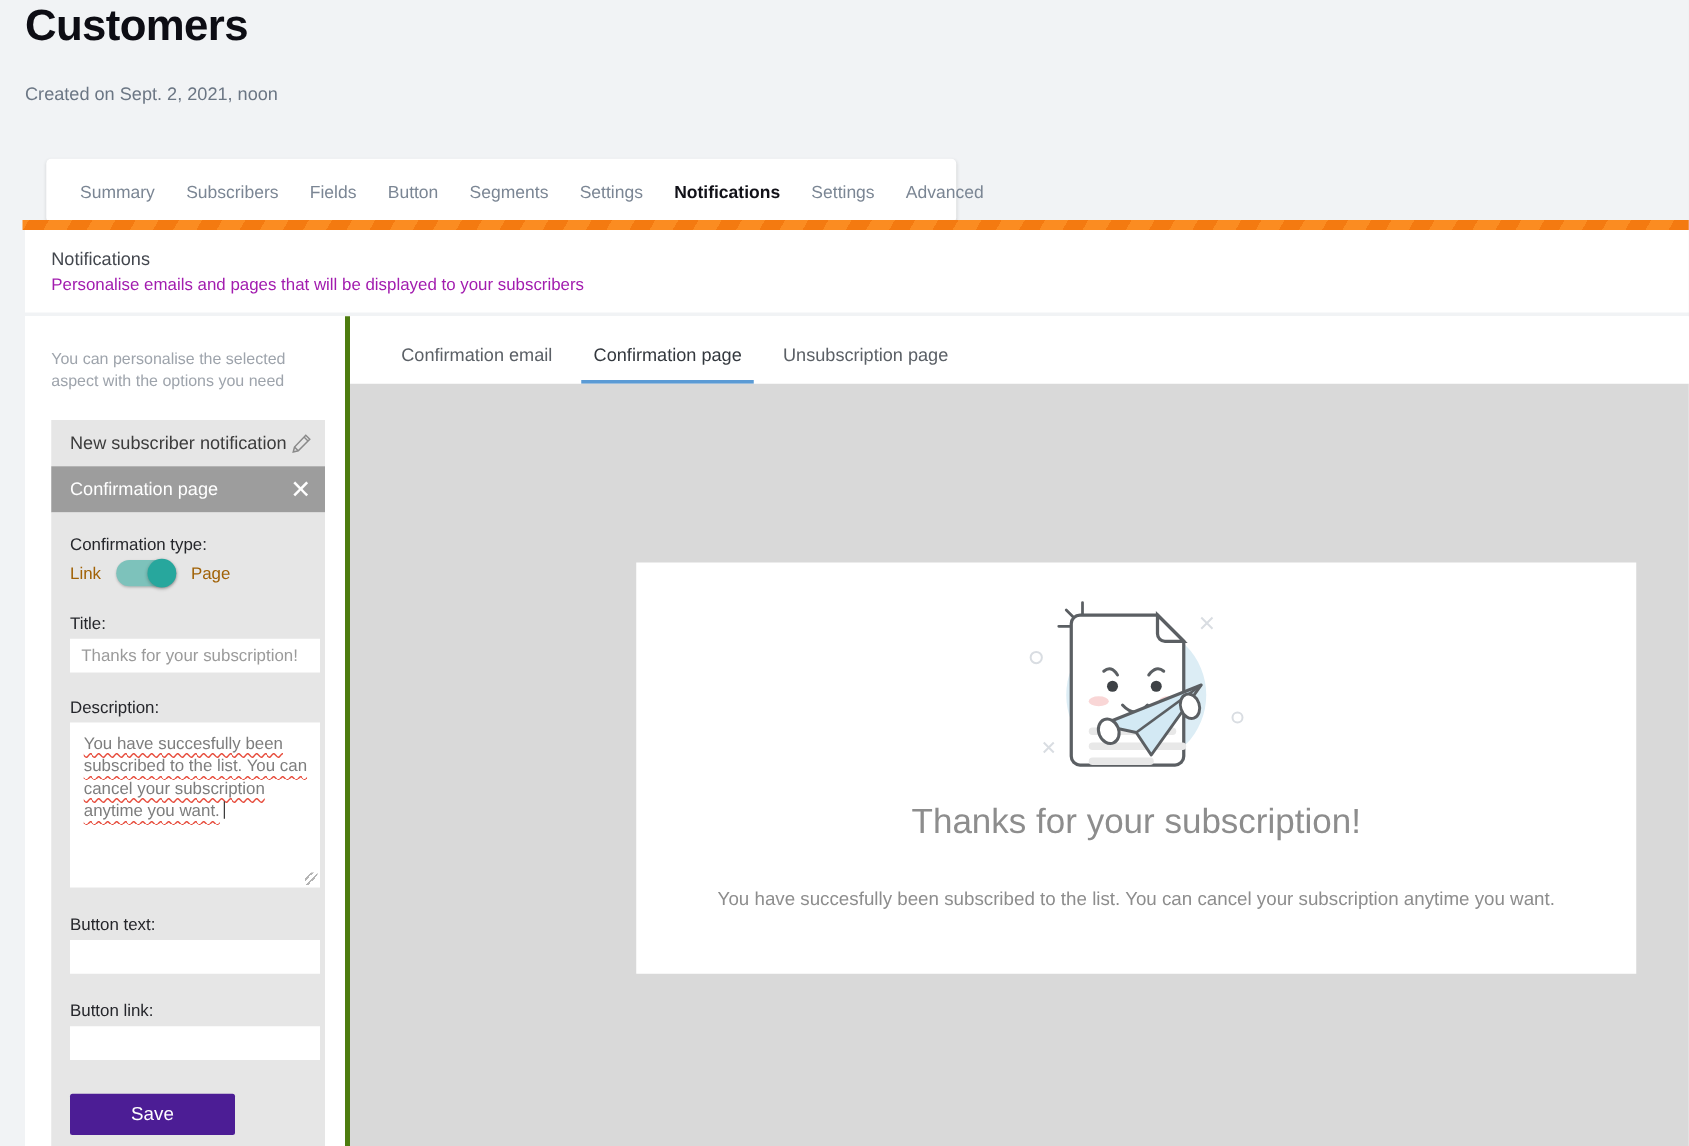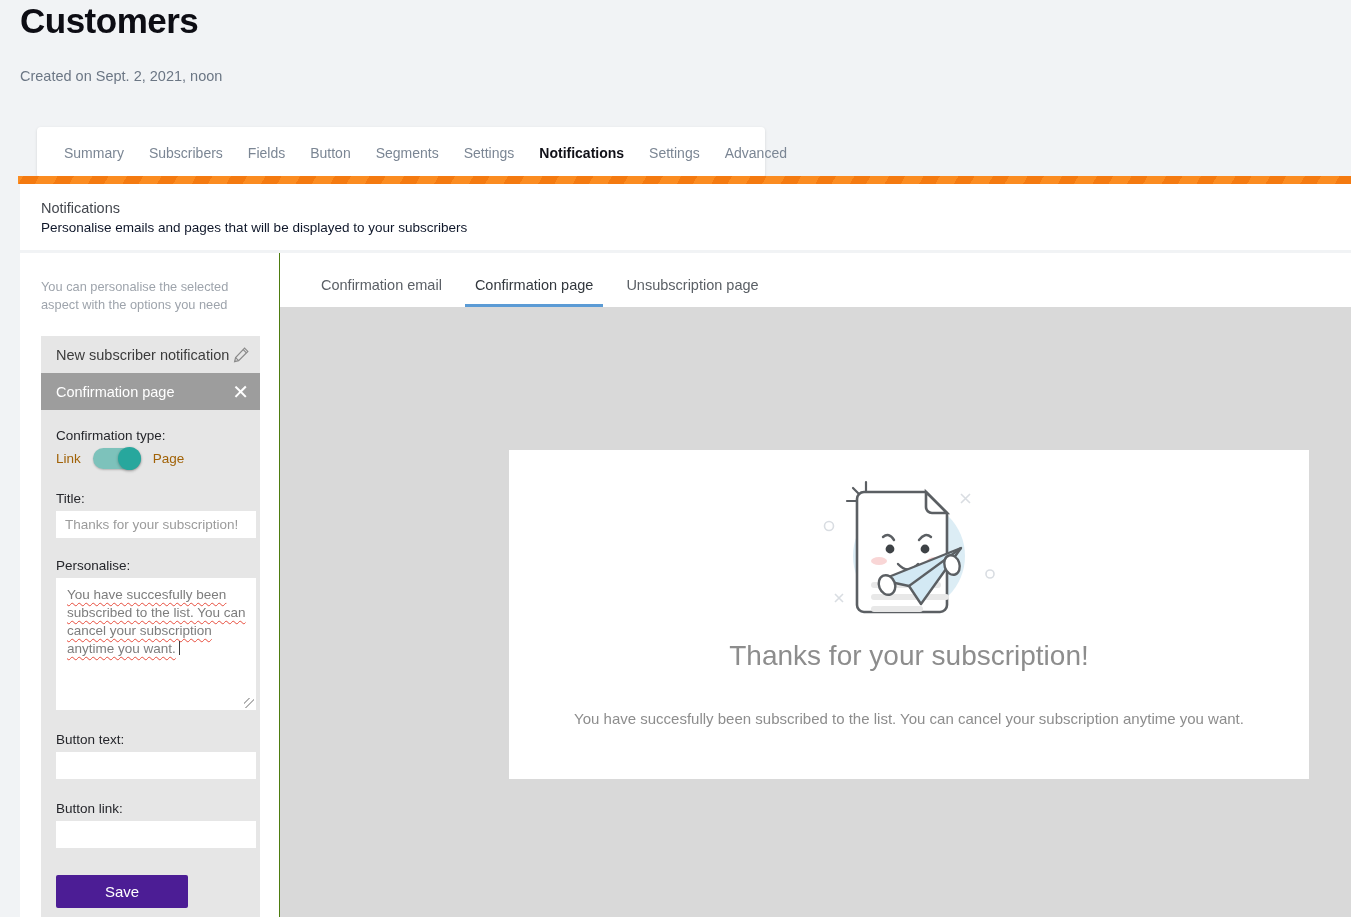--- a/index.html
+++ b/index.html
@@ -75,39 +75,39 @@
     padding: 16px 0 0 21px;
   }
   #panel-head-title {
     font-size: 14.5px;
     color: #43474e;
     margin: 0;
     font-weight: normal;
   }
   #panel-head-sub {
     font-size: 13.5px;
-    color: #0f172a;
+    color: #a21caf;
     margin: 0;
     padding-top: 4px;
   }
 
   
   #body-wrap {
     position: absolute;
     left: 20px; top: 253px;
     width: 1331px; height: 664px;
     background: #ffffff;
     display: flex;
   }
 
   
   #sidebar {
     width: 260px;
     min-width: 260px;
-    border-right: 1px solid #4d7c0f;
+    border-right: 4px solid #4d7c0f;
     position: relative;
     background: #ffffff;
   }
   #sidebar-help {
     font-size: 12.8px;
     color: #9ea4ac;
     line-height: 18px;
     padding: 25px 20px 0 21px;
     width: 235px;
   }
@@ -332,21 +332,21 @@
         <span class="toggle-switch">
           <span class="toggle-knob"></span>
         </span>
         <span class="toggle-word">Page</span>
       </div>
 
       <label class="field-label">Title:</label>
       <input class="text-input" type="text" placeholder="Thanks for your subscription!" value="" style="">
 
       <div id="desc-block">
-        <label class="field-label">Personalise:</label>
+        <label class="field-label">Description:</label>
         <div id="desc-area">
           <span id="desc-text">You have succesfully been subscribed to the list. You can cancel your subscription anytime you want.</span><span class="caret"></span>
           <span id="resize-grip"></span>
         </div>
       </div>
 
       <div class="spacer-22"></div>
 
       <label class="field-label">Button text:</label>
       <input class="text-input" type="text" value="" style="">

